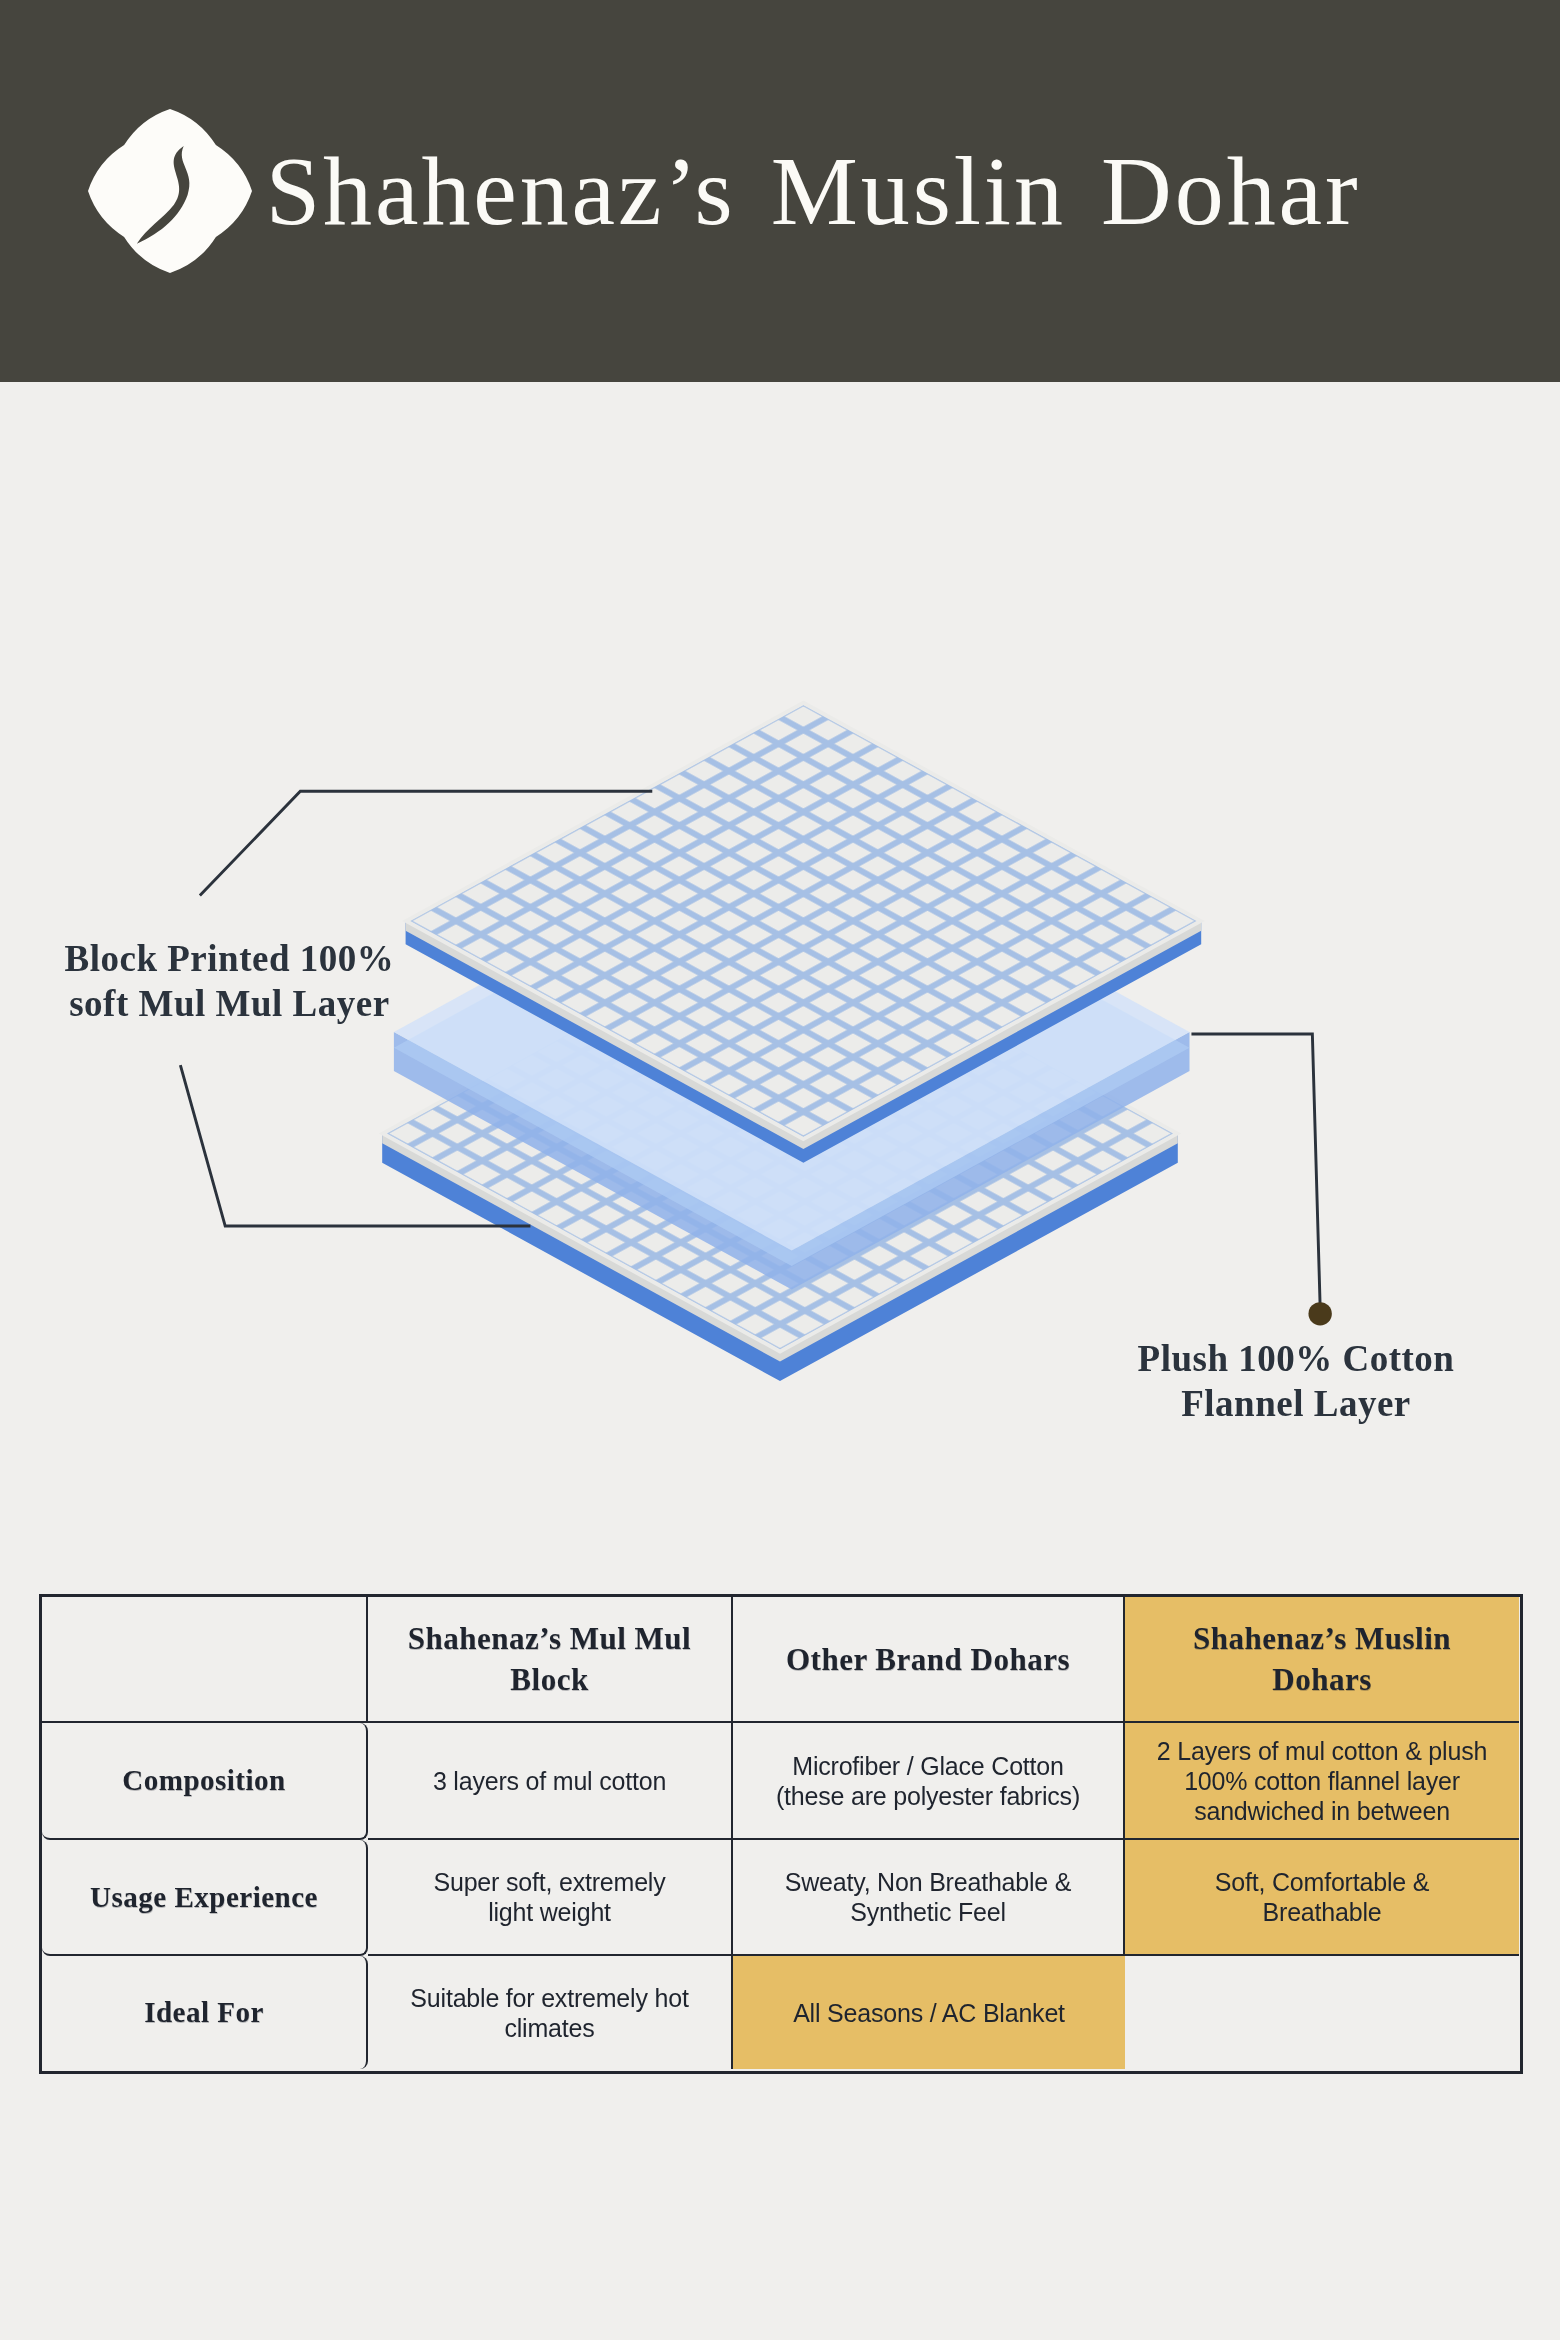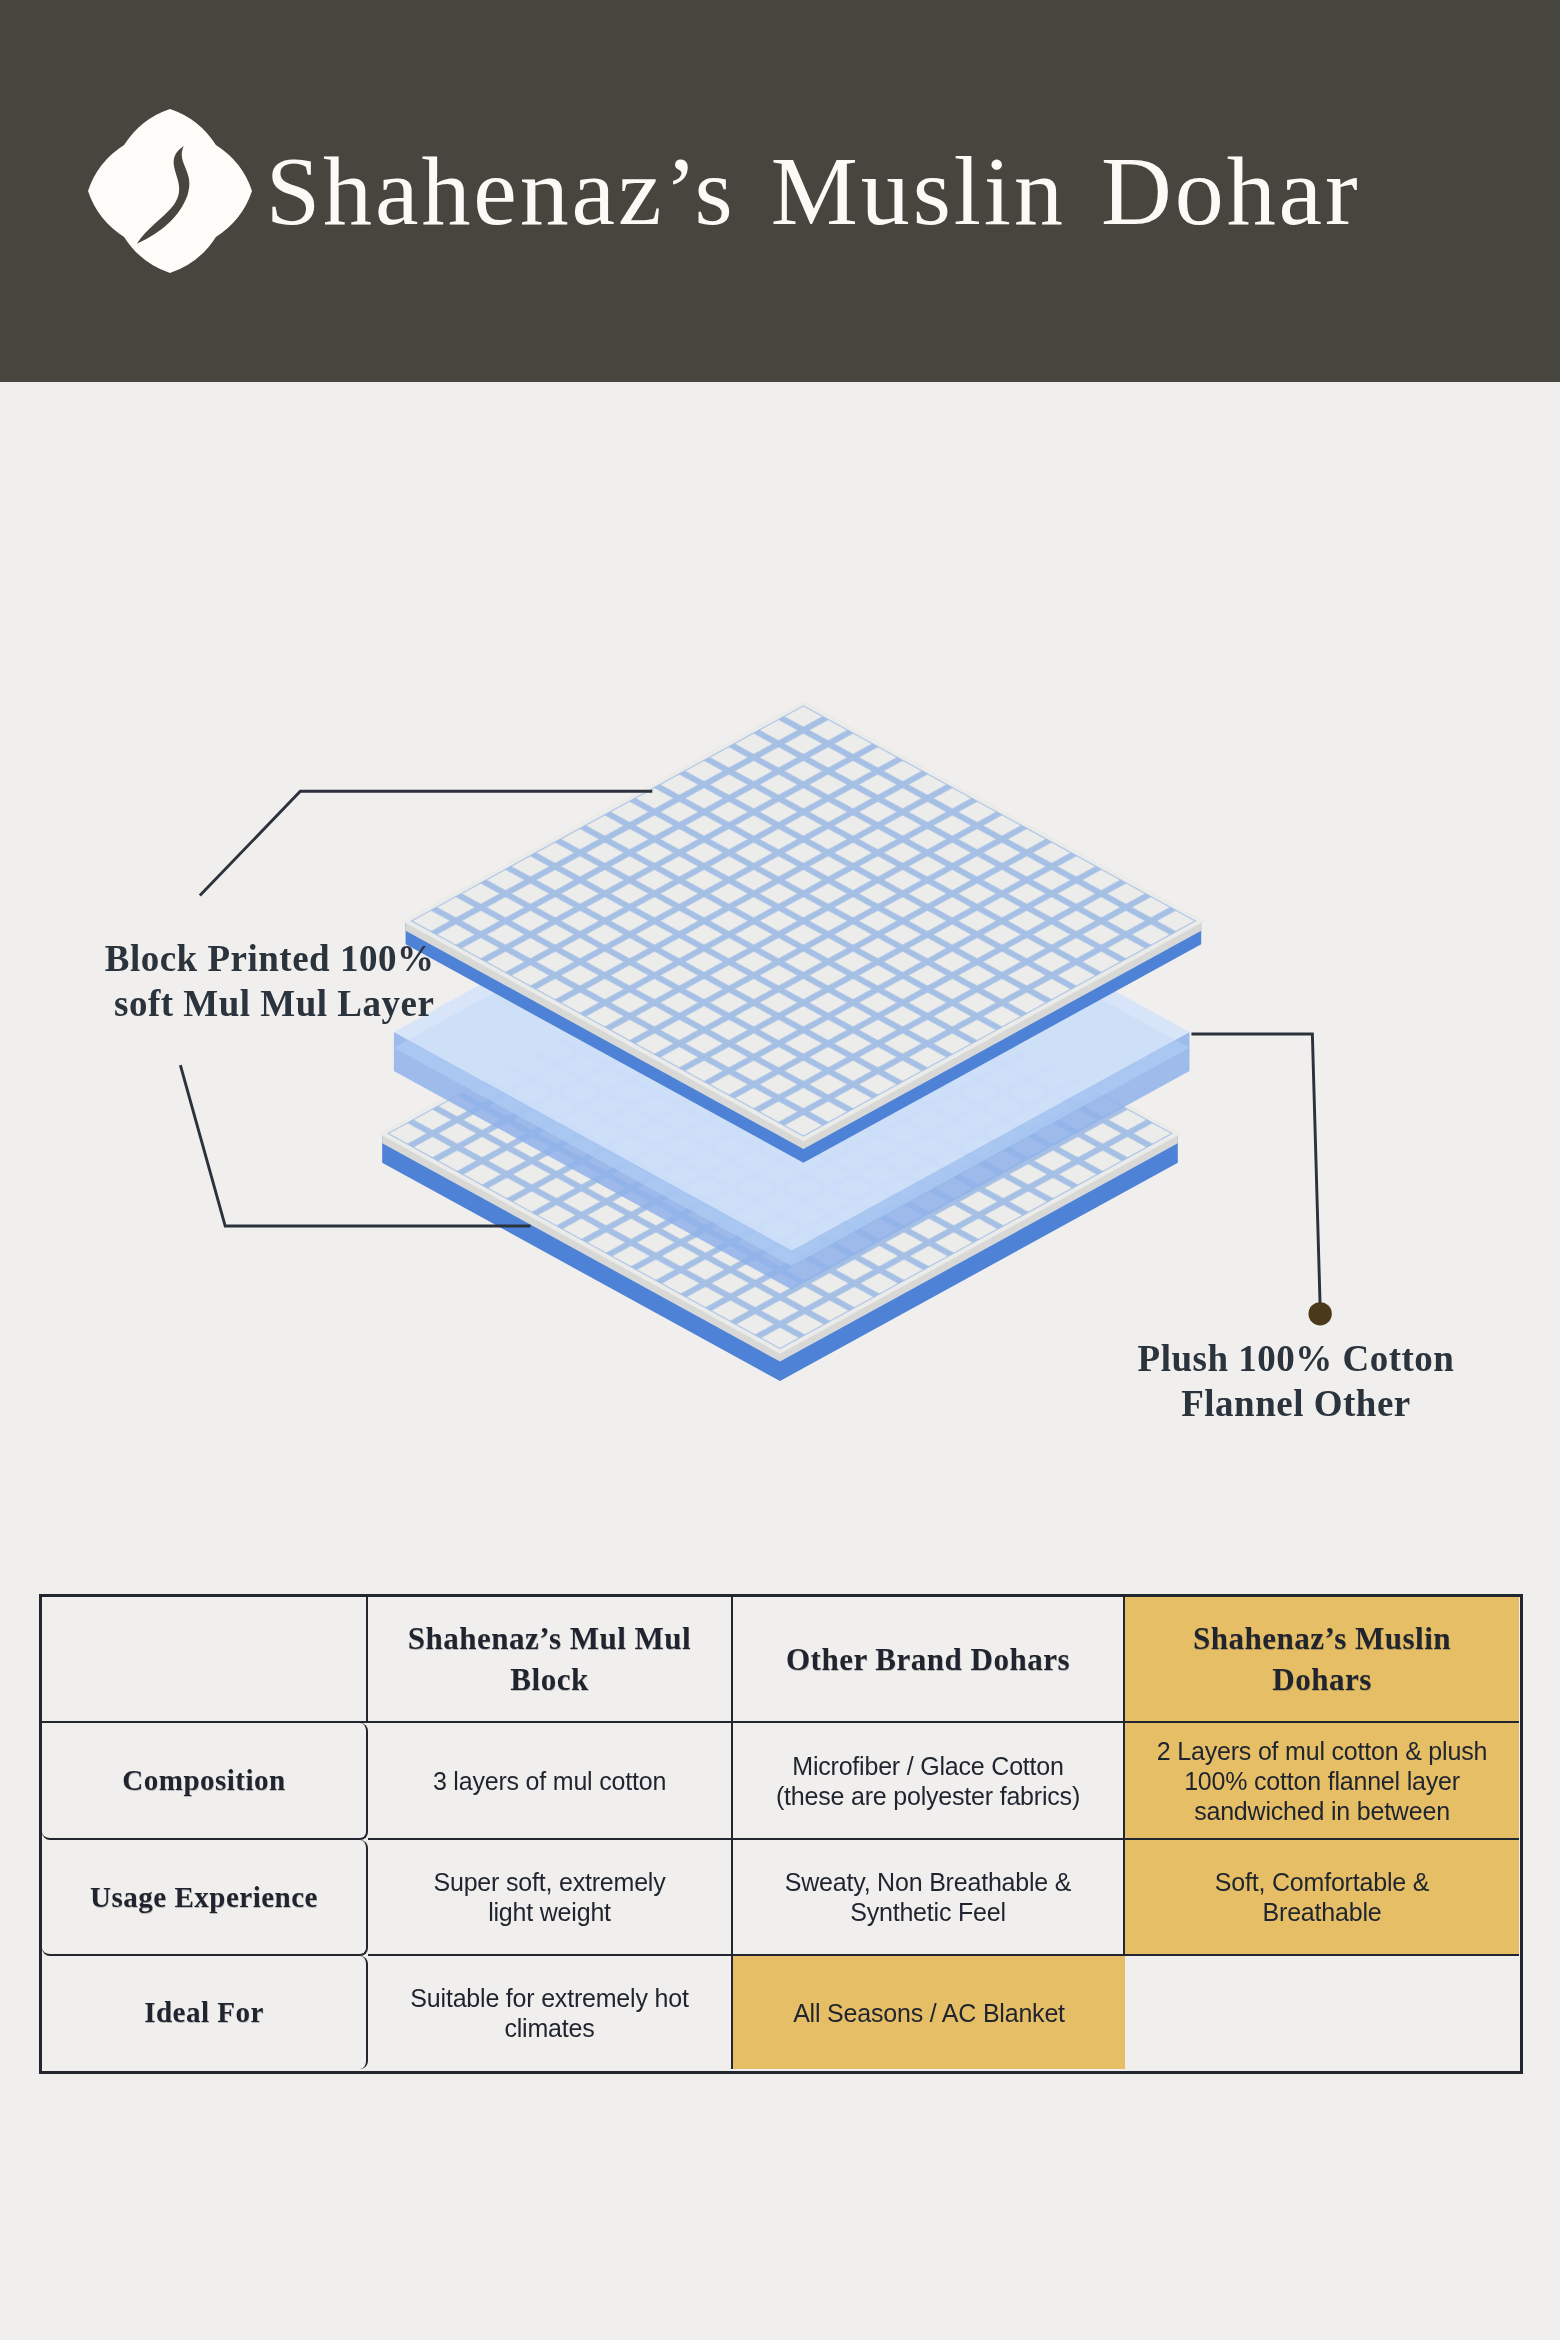--- a/index.html
+++ b/index.html
@@ -10,21 +10,21 @@
   .hdr{position:absolute;left:0;top:0;width:1560px;height:382px;background:var(--header-bg,#46453e);
        display:flex;align-items:center;}
   .hdr .logo{margin-left:88px;width:164px;height:172px;flex:0 0 auto;}
   .hdr .title{margin-left:13.7px;color:#fbfaf6;font-size:98px;font-weight:400;
               letter-spacing:2.9px;word-spacing:7.8px;white-space:nowrap;line-height:1;}
 
   
   .diagram-svg{position:absolute;left:0;top:0;width:1560px;height:2341px;pointer-events:none;}
   .dlabel{position:absolute;width:410px;text-align:center;color:#2b333d;font-size:37px;
           font-weight:600;line-height:45px;letter-spacing:0.5px;}
-  .dlabel-left{left:24.4px;top:936px;text-align:right;}
+  .dlabel-left{left:24.4px;top:936px;}
   .dlabel-right{left:1091px;top:1336px;}
 
   
   .cmp{position:absolute;left:39px;top:1594px;width:1484px;height:480px;
        display:grid;grid-template-columns:326px 365px 392px 394px;
        grid-template-rows:126px 117px 116px 113px;
        border:3.9px solid #22262f;box-sizing:border-box;background:var(--page-bg,#f0efed);}
   .cell{border-right:2.9px solid #22262f;border-bottom:2.9px solid #22262f;
         display:flex;align-items:center;justify-content:center;text-align:center;
         padding:3.9px 11.7px;box-sizing:border-box;color:#1f242e;}
@@ -93,21 +93,21 @@
     </g>
     <circle cx="1354" cy="1347" r="12" style="fill:var(--dot-brown,#4a3a1b)"></circle>
   </svg>
 
   <div class="dlabel dlabel-left">
     <div>Block Printed 100%</div>
     <div>soft Mul Mul Layer</div>
   </div>
   <div class="dlabel dlabel-right">
     <div>Plush 100% Cotton</div>
-    <div>Flannel Other</div>
+    <div>Flannel Layer</div>
   </div>
 
   <div class="cmp">
 
     <div class="cell th"></div>
     <div class="cell th">
       <div class="inner">Shahenaz’s Mul Mul Block</div>
     </div>
     <div class="cell th">
       <div class="inner">Other Brand Dohars</div>

